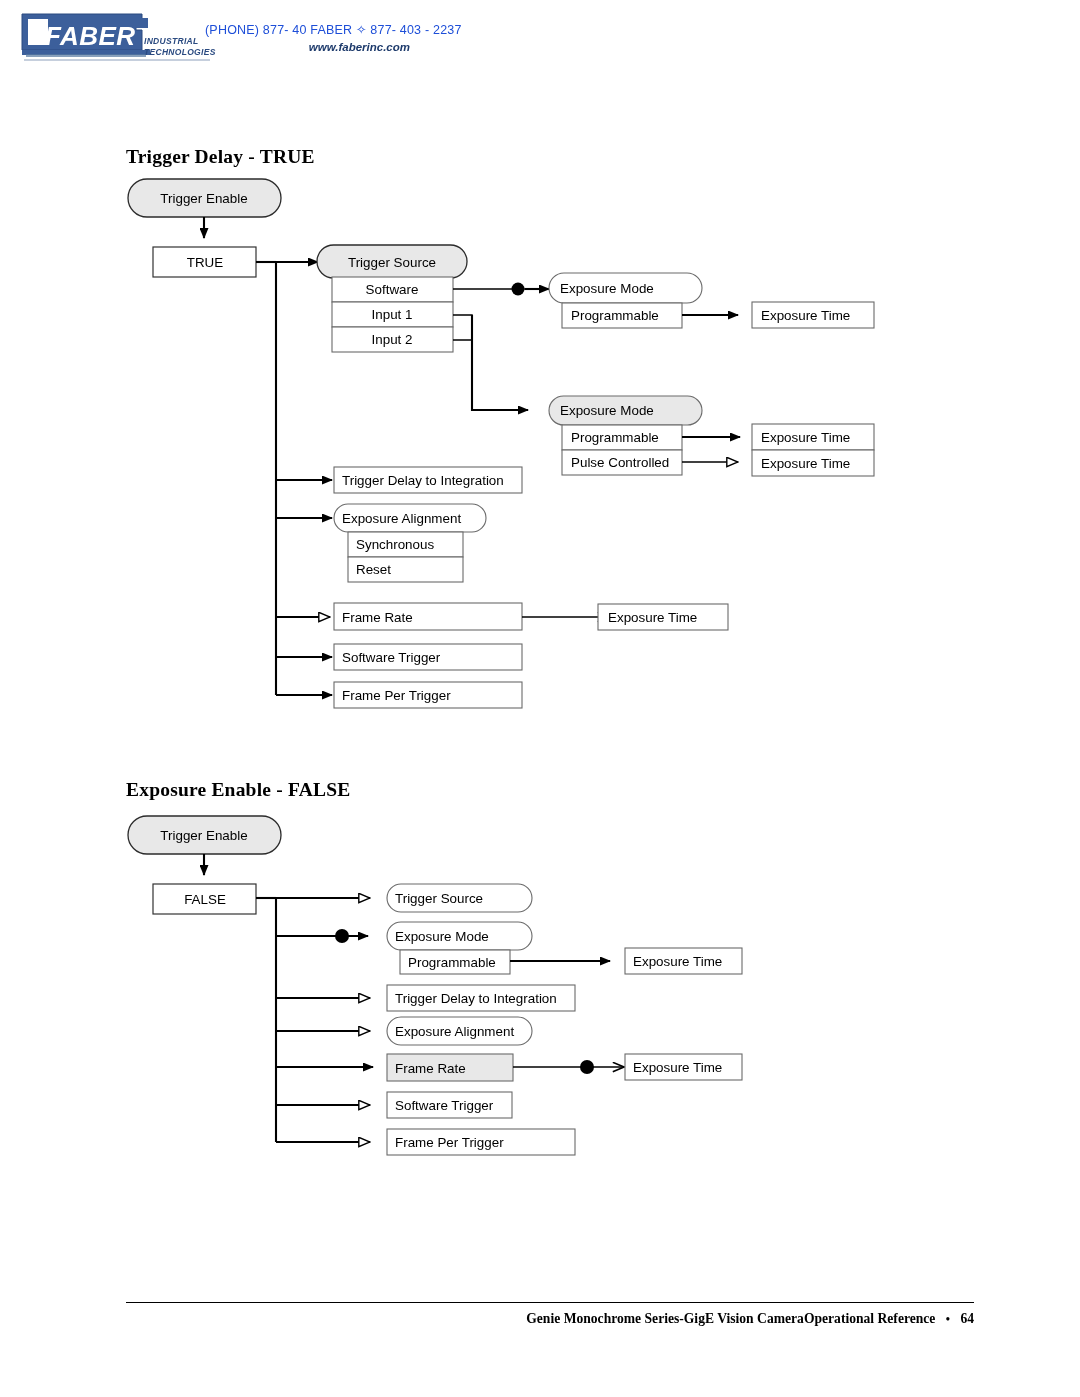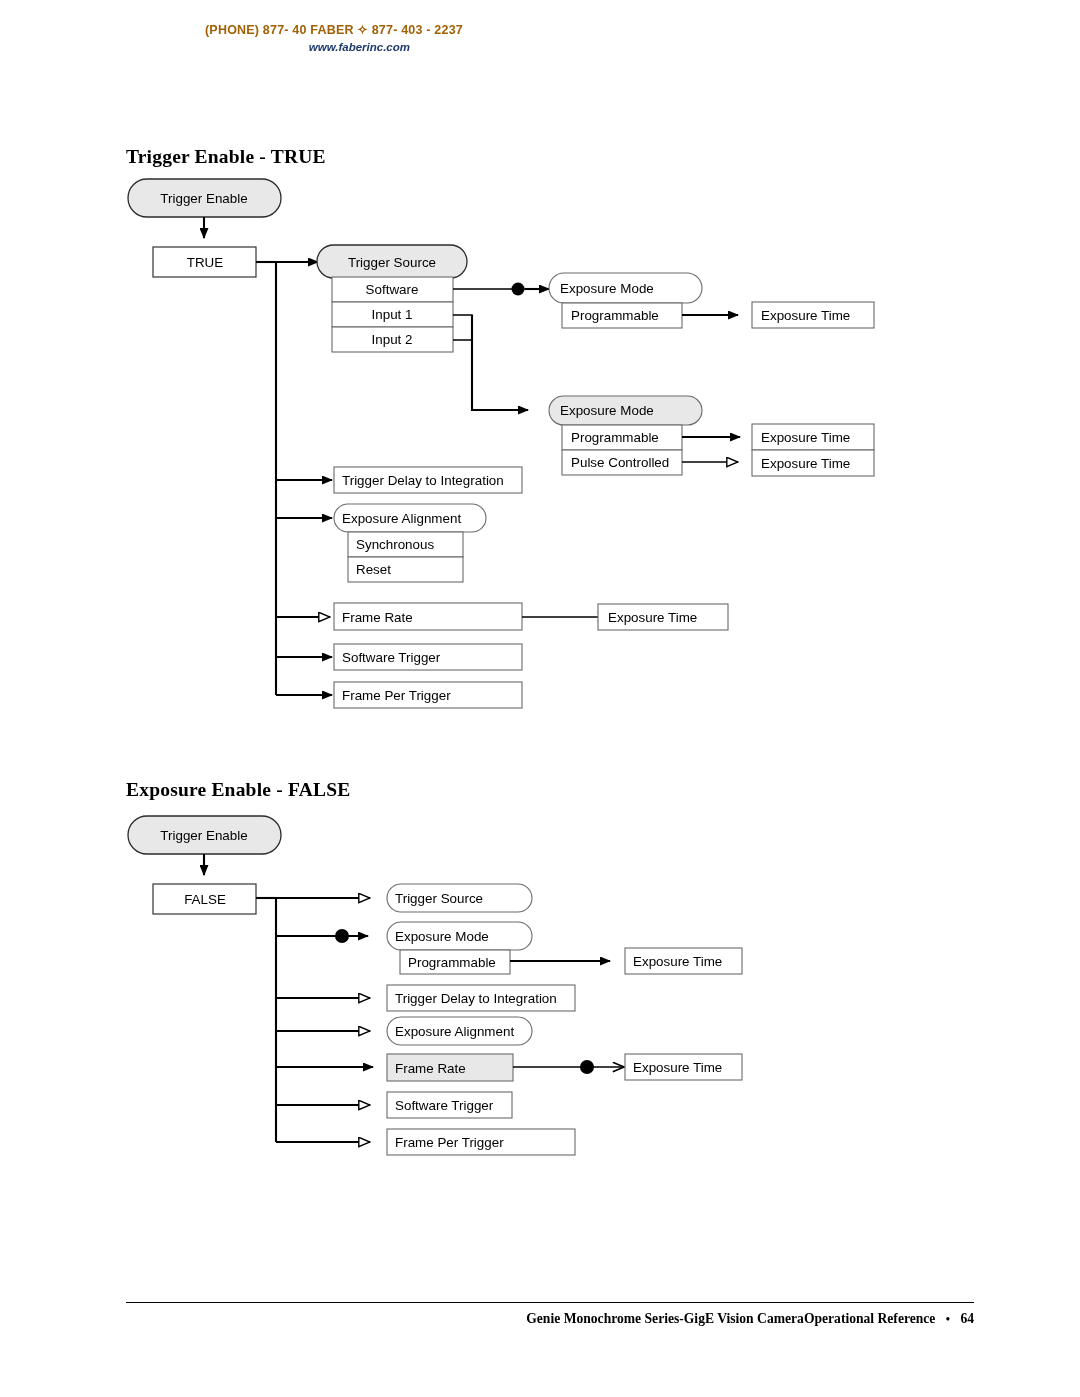--- a/index.html
+++ b/index.html
@@ -46,23 +46,23 @@
   }
   .contact-block {
     position: absolute;
     left: 205px;
     top: 22px;
     width: 320px;
     text-align: left;
   }
   .contact-phone {
     font-family: "Liberation Sans", sans-serif;
-    font-weight: bold;
+    font-weight: normal;
     font-size: 12.5px;
-    color: #a16207;
+    color: #1d4ed8;
     white-space: nowrap;
     letter-spacing: 0.2px;
   }
   .contact-web {
     font-family: "Liberation Sans", sans-serif;
     font-weight: bold;
     font-style: italic;
     font-size: 11.5px;
     color: #1d3a6b;
     text-align: right;
@@ -144,27 +144,43 @@
     font-size: 13.6px;
     color: #000000;
   }
   .footer-right { white-space: nowrap; }
   .footer-bullet { padding: 0 7px; font-size: 12px; }
 </style>
 </head>
 <body>
 
 <div id="page-header">
+  <div class="logo-wrap">
+    <svg class="logo-svg" width="200" height="58" viewBox="0 0 200 58">
+
+      <path d="M8 6 L128 6 L128 14 L122 14 L122 22 L128 22 L128 42 L8 42 Z" fill="#3c5f9b" stroke="#2a4a80" stroke-width="1"></path>
+      <path d="M14 11 L34 11 L34 37 L14 37 Z" fill="#ffffff"></path>
+      <rect x="8" y="42" width="128" height="5" fill="#3c5f9b"></rect>
+      <rect x="12" y="46" width="120" height="3" fill="#56779f" opacity="0.7"></rect>
+      <text x="31" y="37" font-family="Liberation Sans, sans-serif" font-size="26" font-weight="bold" font-style="italic" fill="#ffffff" letter-spacing="0.5">FABER</text>
+      <rect x="118" y="10" width="16" height="10" fill="#3c5f9b"></rect>
+      <line x1="10" y1="52" x2="196" y2="52" stroke="#8d9fbb" stroke-width="1"></line>
+    </svg>
+    <div class="logo-sub">
+      <div>INDUSTRIAL</div>
+      <div>TECHNOLOGIES</div>
+    </div>
+  </div>
   <div class="contact-block">
     <div class="contact-phone">(PHONE) 877- 40 FABER  ✧  877- 403 - 2237</div>
     <div class="contact-web">www.faberinc.com</div>
   </div>
 </div>
 
-<div class="section-title" id="title-true">Trigger Enable - TRUE</div>
+<div class="section-title" id="title-true">Trigger Delay - TRUE</div>
 <div class="section-title" id="title-false">Exposure Enable - FALSE</div>
 
 <svg class="diagram" id="diagram-true" viewBox="0 0 1080 545">
   <defs>
     <marker id="ar-solid" markerWidth="11" markerHeight="9" refX="10" refY="4.5" orient="auto" markerUnits="userSpaceOnUse">
       <path d="M0,0 L11,4.5 L0,9 Z" fill="#000000"></path>
     </marker>
     <marker id="ar-hollow" markerWidth="13" markerHeight="11" refX="12" refY="5.5" orient="auto" markerUnits="userSpaceOnUse">
       <path d="M0.8,0.8 L12,5.5 L0.8,10.2 Z" fill="#ffffff" stroke="#000000" stroke-width="1.4"></path>
     </marker>

